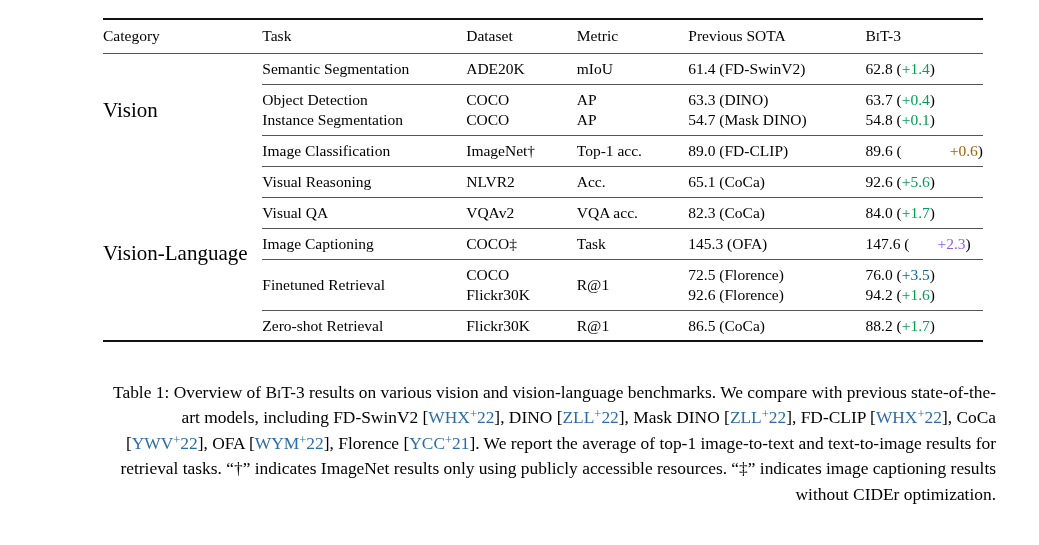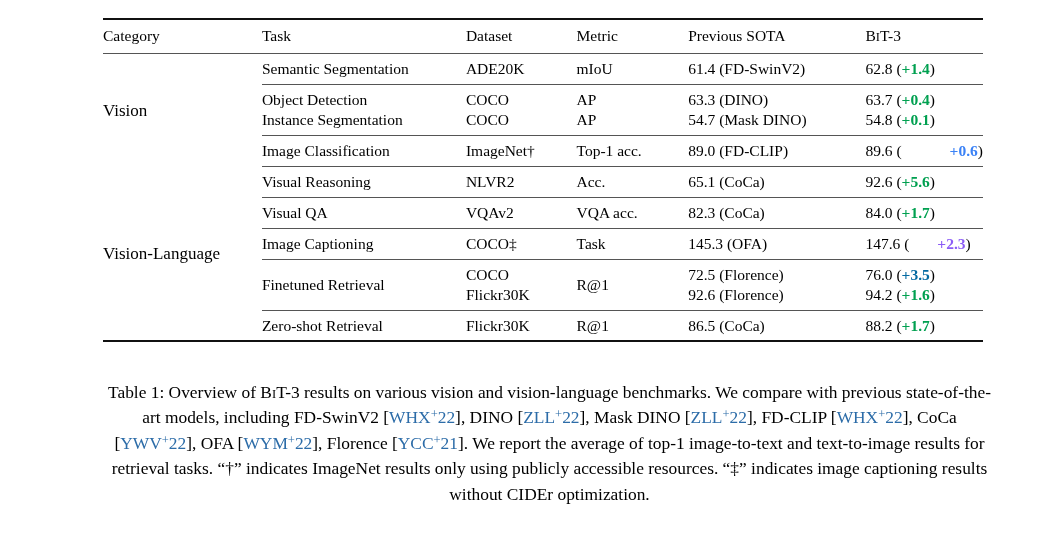--- a/index.html
+++ b/index.html
@@ -78,29 +78,29 @@
   .sc-i {
     font-size: 12.5px;
     text-transform: uppercase;
   }
 
   .cell {
     padding: 5px 0 5px 0 !important;
   }
 
   .cat-cell {
-    font-size: 17px;
+    font-size: 21px;
   }
 
   .beit {
     font-weight: bold;
     white-space: nowrap;
   }
   .delta {
-    font-weight: bold;
+    font-weight: normal;
     text-align: center;
   }
 
   .sub {
     line-height: 1.30;
     white-space: nowrap;
   }
   .sub div { height: 20px; }
 
   
@@ -108,21 +108,21 @@
   tr.sep-part > td { padding: 0 !important; }
 
   
   .caption {
     position: absolute;
     left: 103px;
     top: 380px;
     width: 893px;
     font-size: 17.4px;
     line-height: 1.46;
-    text-align: center;
+    text-align: right;
     color: #000;
   }
   .cite { color: #2C6CA8; }
   sup.plus {
     font-size: 0.72em;
     vertical-align: 0.42em;
     line-height: 0;
   }
 </style>
 </head>
@@ -191,21 +191,21 @@
           <td colspan="5">
               <div class="rule-partial"></div>
             </td>
         </tr>
 
         <tr>
           <td class="cell">Image Classification</td>
           <td class="cell">ImageNet†</td>
           <td class="cell">Top-1 acc.</td>
           <td class="cell">89.0 (FD-CLIP)</td>
-          <td class="cell beit"><span>89.6</span> (<span class="delta" style="color: #3b82f6; margin-left: 48px;">+0.6</span>)</td>
+          <td class="cell beit"><span>89.6</span> (<span class="delta" style="color: #a16207; margin-left: 48px;">+0.6</span>)</td>
         </tr>
 
         <tr class="sep-full">
           <td colspan="6">
               <div class="rule-full"></div>
             </td>
         </tr>
 
         <tr>
           <td class="cell cat-cell" rowspan="11">Vision-Language</td>

